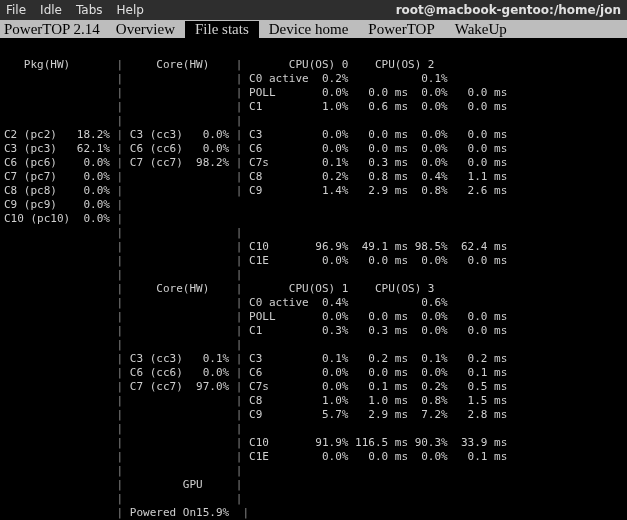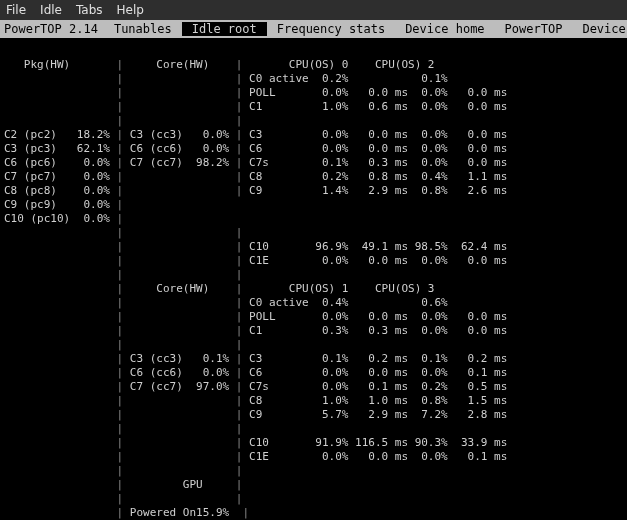--- a/index.html
+++ b/index.html
@@ -23,22 +23,23 @@
   }
   .window-menu { display: flex; gap: 14px; align-items: flex-end; }
   .window-menu span { cursor: default; }
   .window-title { margin-left: auto; font-weight: bold; }
   .tabbar {
     height: 18px;
     background: #bdbdbd;
     color: #000;
     display: flex;
     align-items: center;
-    font-size: 12px;
+    font-size: 15px;
     white-space: pre;
+    font-family: Liberation Serif, serif;
   }
   .tabbar .app { padding: 0 6px 0 4px; }
   .tabbar .tab { padding: 0 10px; }
   .tabbar .tab.active {
     background: #000;
     color: #d0d0d0;
   }
   .terminal {
     padding: 6px 4px 4px 4px;
     line-height: 14px;
@@ -51,25 +52,25 @@
 </head>
 <body>
 
 <div class="titlebar">
   <div class="window-menu">
     <span>File</span>
     <span>Idle</span>
     <span>Tabs</span>
     <span>Help</span>
   </div>
+  <div class="window-title">root@macbook-gentoo:/home/jon</div>
 </div>
 
 <div class="tabbar">
   <span class="app">PowerTOP 2.14</span>
-  <span class="tab">Tunables</span>
-  <span class="tab active">Idle root</span>
-  <span class="tab">Frequency stats</span>
+  <span class="tab">Overview</span>
+  <span class="tab active">File stats</span>
   <span class="tab">Device home</span>
   <span class="tab">PowerTOP</span>
-  <span class="tab">Device</span>
+  <span class="tab">WakeUp</span>
 </div>
 
 <div class="terminal" id="term"><div class="row"></div><div class="row">   Pkg(HW)      <span class="sep"> | </span>    Core(HW)   <span class="sep"> | </span>      CPU(OS) 0    CPU(OS) 2  </div><div class="row">                <span class="sep"> | </span>               <span class="sep"> | </span>C0 active  0.2%           0.1%         </div><div class="row">                <span class="sep"> | </span>               <span class="sep"> | </span>POLL       0.0%   0.0 ms  0.0%   0.0 ms</div><div class="row">                <span class="sep"> | </span>               <span class="sep"> | </span>C1         1.0%   0.6 ms  0.0%   0.0 ms</div><div class="row">                <span class="sep"> | </span>               <span class="sep"> | </span></div><div class="row">C2 (pc2)   18.2%<span class="sep"> | </span>C3 (cc3)   0.0%<span class="sep"> | </span>C3         0.0%   0.0 ms  0.0%   0.0 ms</div><div class="row">C3 (pc3)   62.1%<span class="sep"> | </span>C6 (cc6)   0.0%<span class="sep"> | </span>C6         0.0%   0.0 ms  0.0%   0.0 ms</div><div class="row">C6 (pc6)    0.0%<span class="sep"> | </span>C7 (cc7)  98.2%<span class="sep"> | </span>C7s        0.1%   0.3 ms  0.0%   0.0 ms</div><div class="row">C7 (pc7)    0.0%<span class="sep"> | </span>               <span class="sep"> | </span>C8         0.2%   0.8 ms  0.4%   1.1 ms</div><div class="row">C8 (pc8)    0.0%<span class="sep"> | </span>               <span class="sep"> | </span>C9         1.4%   2.9 ms  0.8%   2.6 ms</div><div class="row">C9 (pc9)    0.0%<span class="sep"> | </span></div><div class="row">C10 (pc10)  0.0%<span class="sep"> | </span></div><div class="row">                <span class="sep"> | </span>               <span class="sep"> | </span></div><div class="row">                <span class="sep"> | </span>               <span class="sep"> | </span>C10       96.9%  49.1 ms 98.5%  62.4 ms</div><div class="row">                <span class="sep"> | </span>               <span class="sep"> | </span>C1E        0.0%   0.0 ms  0.0%   0.0 ms</div><div class="row">                <span class="sep"> | </span>               <span class="sep"> | </span></div><div class="row">                <span class="sep"> | </span>    Core(HW)   <span class="sep"> | </span>      CPU(OS) 1    CPU(OS) 3  </div><div class="row">                <span class="sep"> | </span>               <span class="sep"> | </span>C0 active  0.4%           0.6%         </div><div class="row">                <span class="sep"> | </span>               <span class="sep"> | </span>POLL       0.0%   0.0 ms  0.0%   0.0 ms</div><div class="row">                <span class="sep"> | </span>               <span class="sep"> | </span>C1         0.3%   0.3 ms  0.0%   0.0 ms</div><div class="row">                <span class="sep"> | </span>               <span class="sep"> | </span></div><div class="row">                <span class="sep"> | </span>C3 (cc3)   0.1%<span class="sep"> | </span>C3         0.1%   0.2 ms  0.1%   0.2 ms</div><div class="row">                <span class="sep"> | </span>C6 (cc6)   0.0%<span class="sep"> | </span>C6         0.0%   0.0 ms  0.0%   0.1 ms</div><div class="row">                <span class="sep"> | </span>C7 (cc7)  97.0%<span class="sep"> | </span>C7s        0.0%   0.1 ms  0.2%   0.5 ms</div><div class="row">                <span class="sep"> | </span>               <span class="sep"> | </span>C8         1.0%   1.0 ms  0.8%   1.5 ms</div><div class="row">                <span class="sep"> | </span>               <span class="sep"> | </span>C9         5.7%   2.9 ms  7.2%   2.8 ms</div><div class="row">                <span class="sep"> | </span>               <span class="sep"> | </span></div><div class="row">                <span class="sep"> | </span>               <span class="sep"> | </span>C10       91.9% 116.5 ms 90.3%  33.9 ms</div><div class="row">                <span class="sep"> | </span>               <span class="sep"> | </span>C1E        0.0%   0.0 ms  0.0%   0.1 ms</div><div class="row">                <span class="sep"> | </span>               <span class="sep"> | </span></div><div class="row">                <span class="sep"> | </span>        GPU    <span class="sep"> | </span></div><div class="row">                <span class="sep"> | </span>               <span class="sep"> | </span></div><div class="row">                <span class="sep"> | </span>Powered On15.9% <span class="sep"> | </span></div></div>
 
 </body></html>

